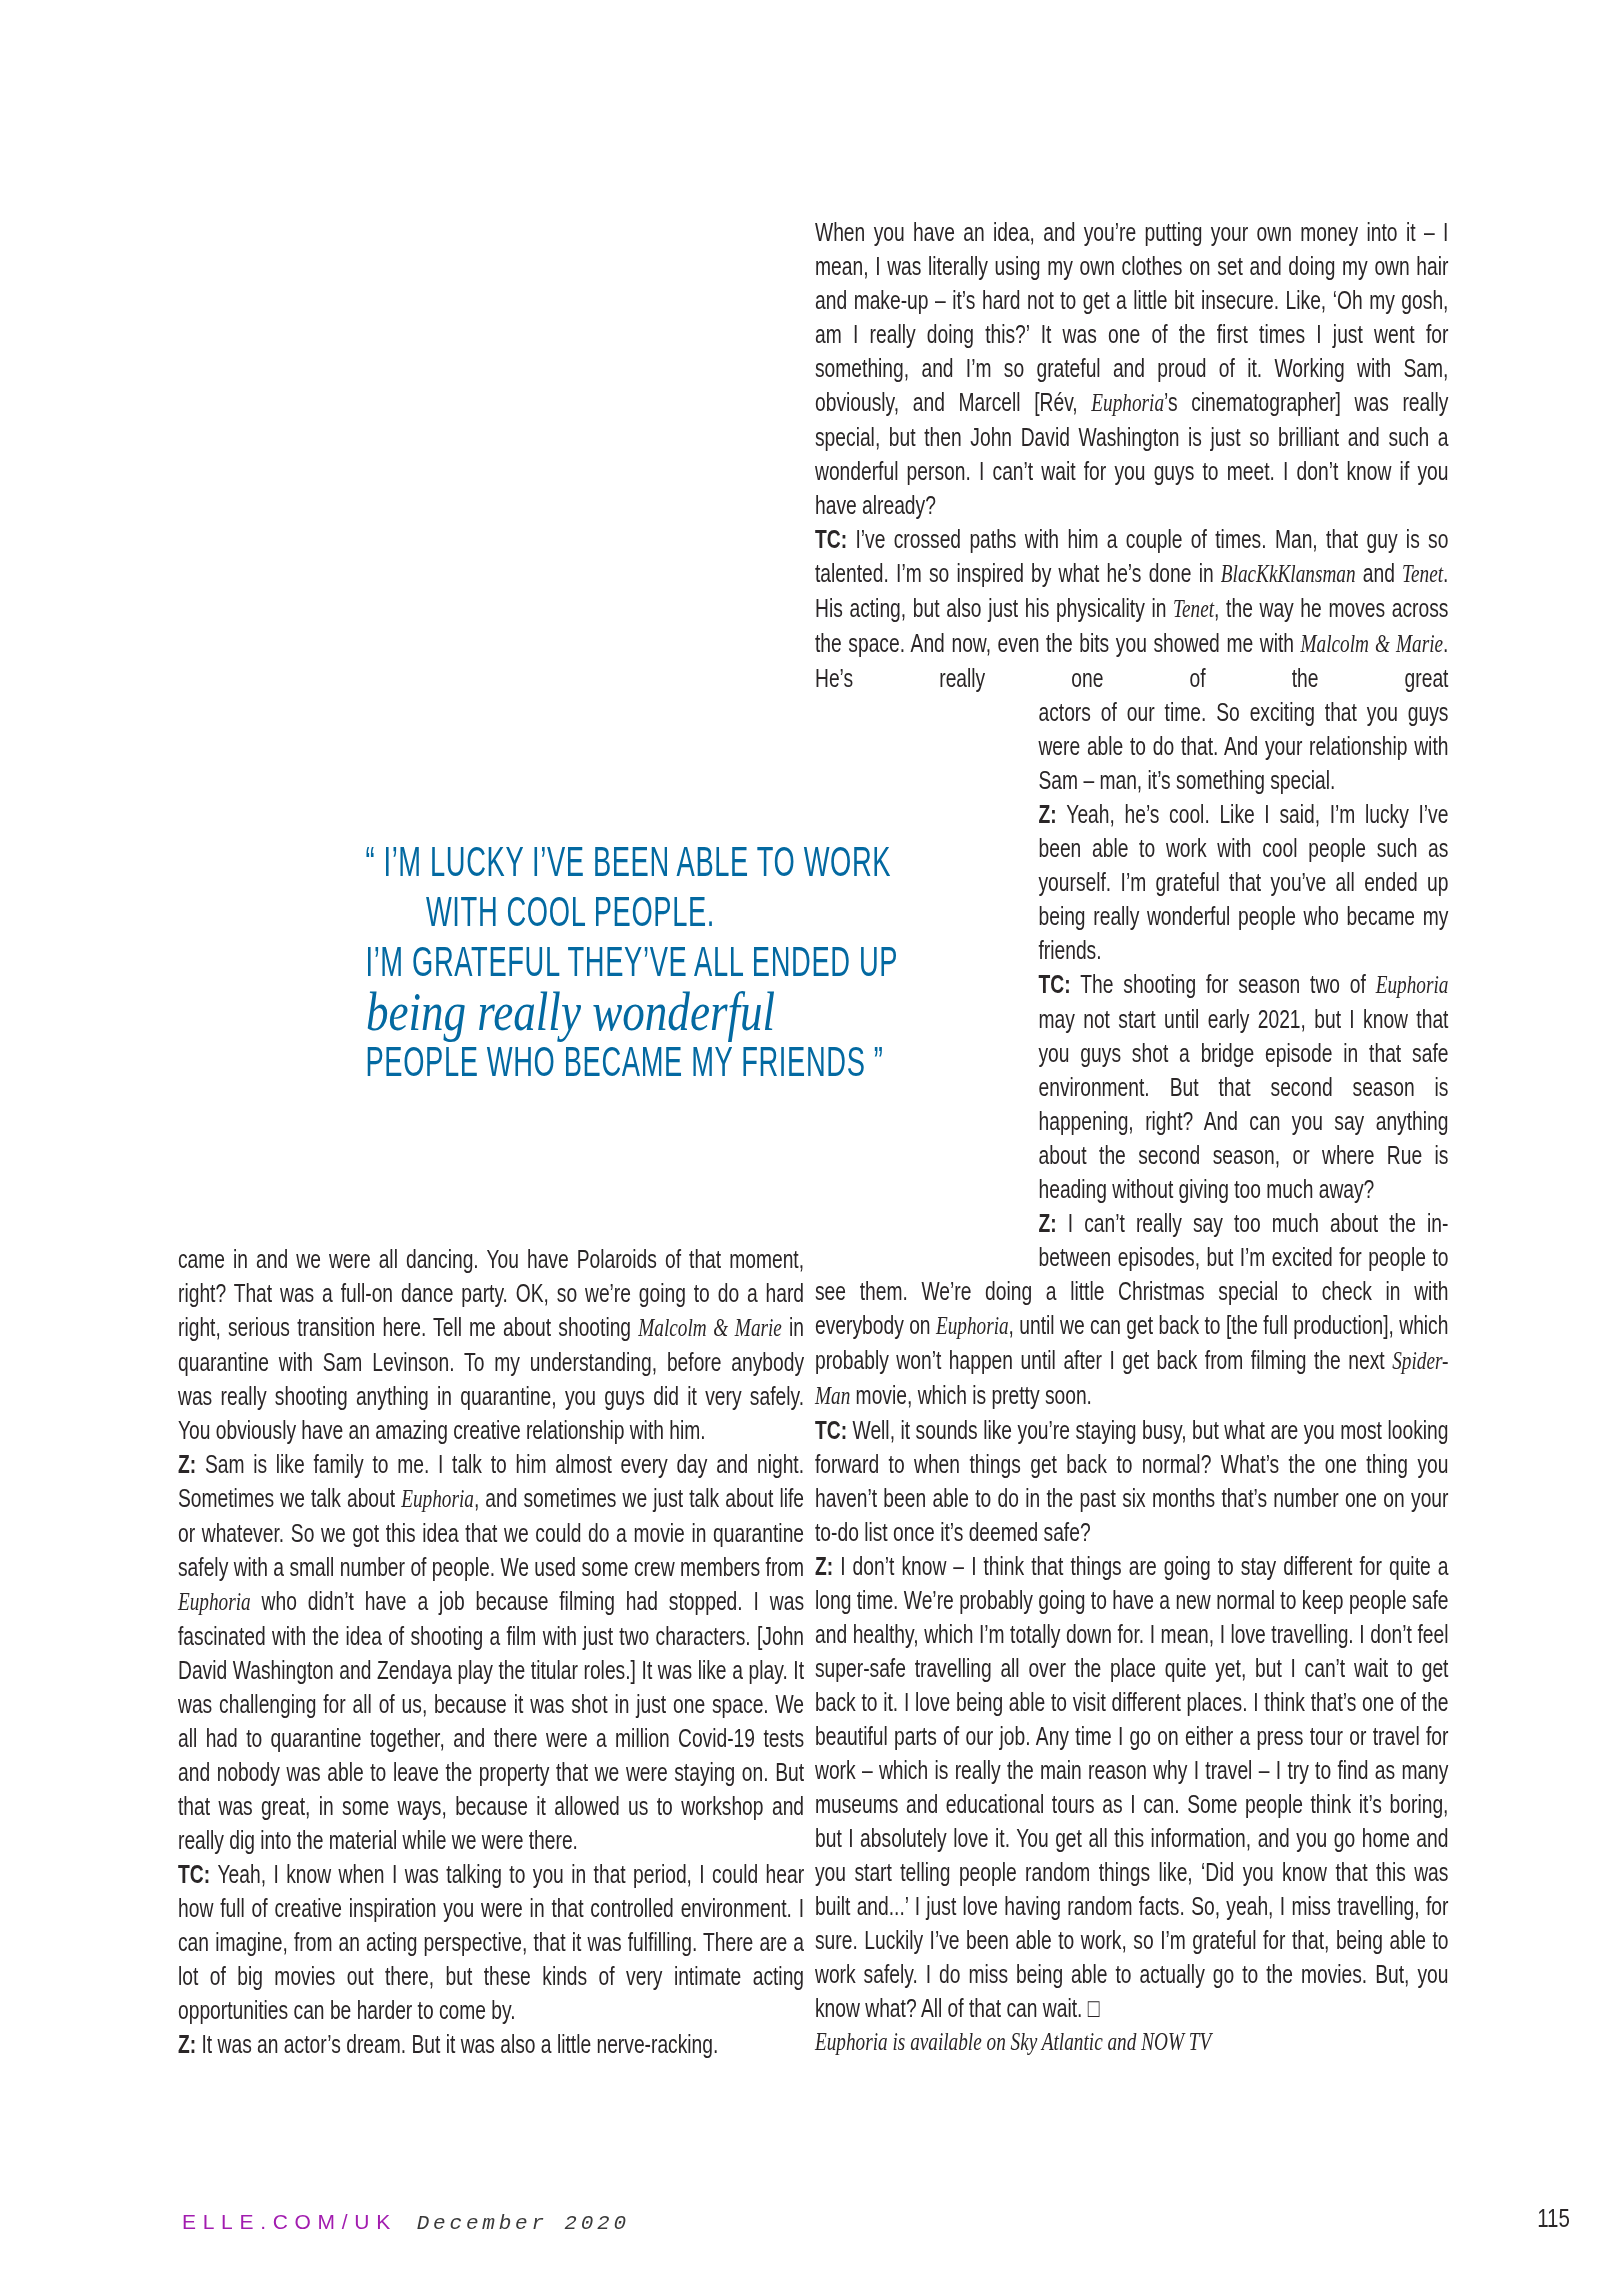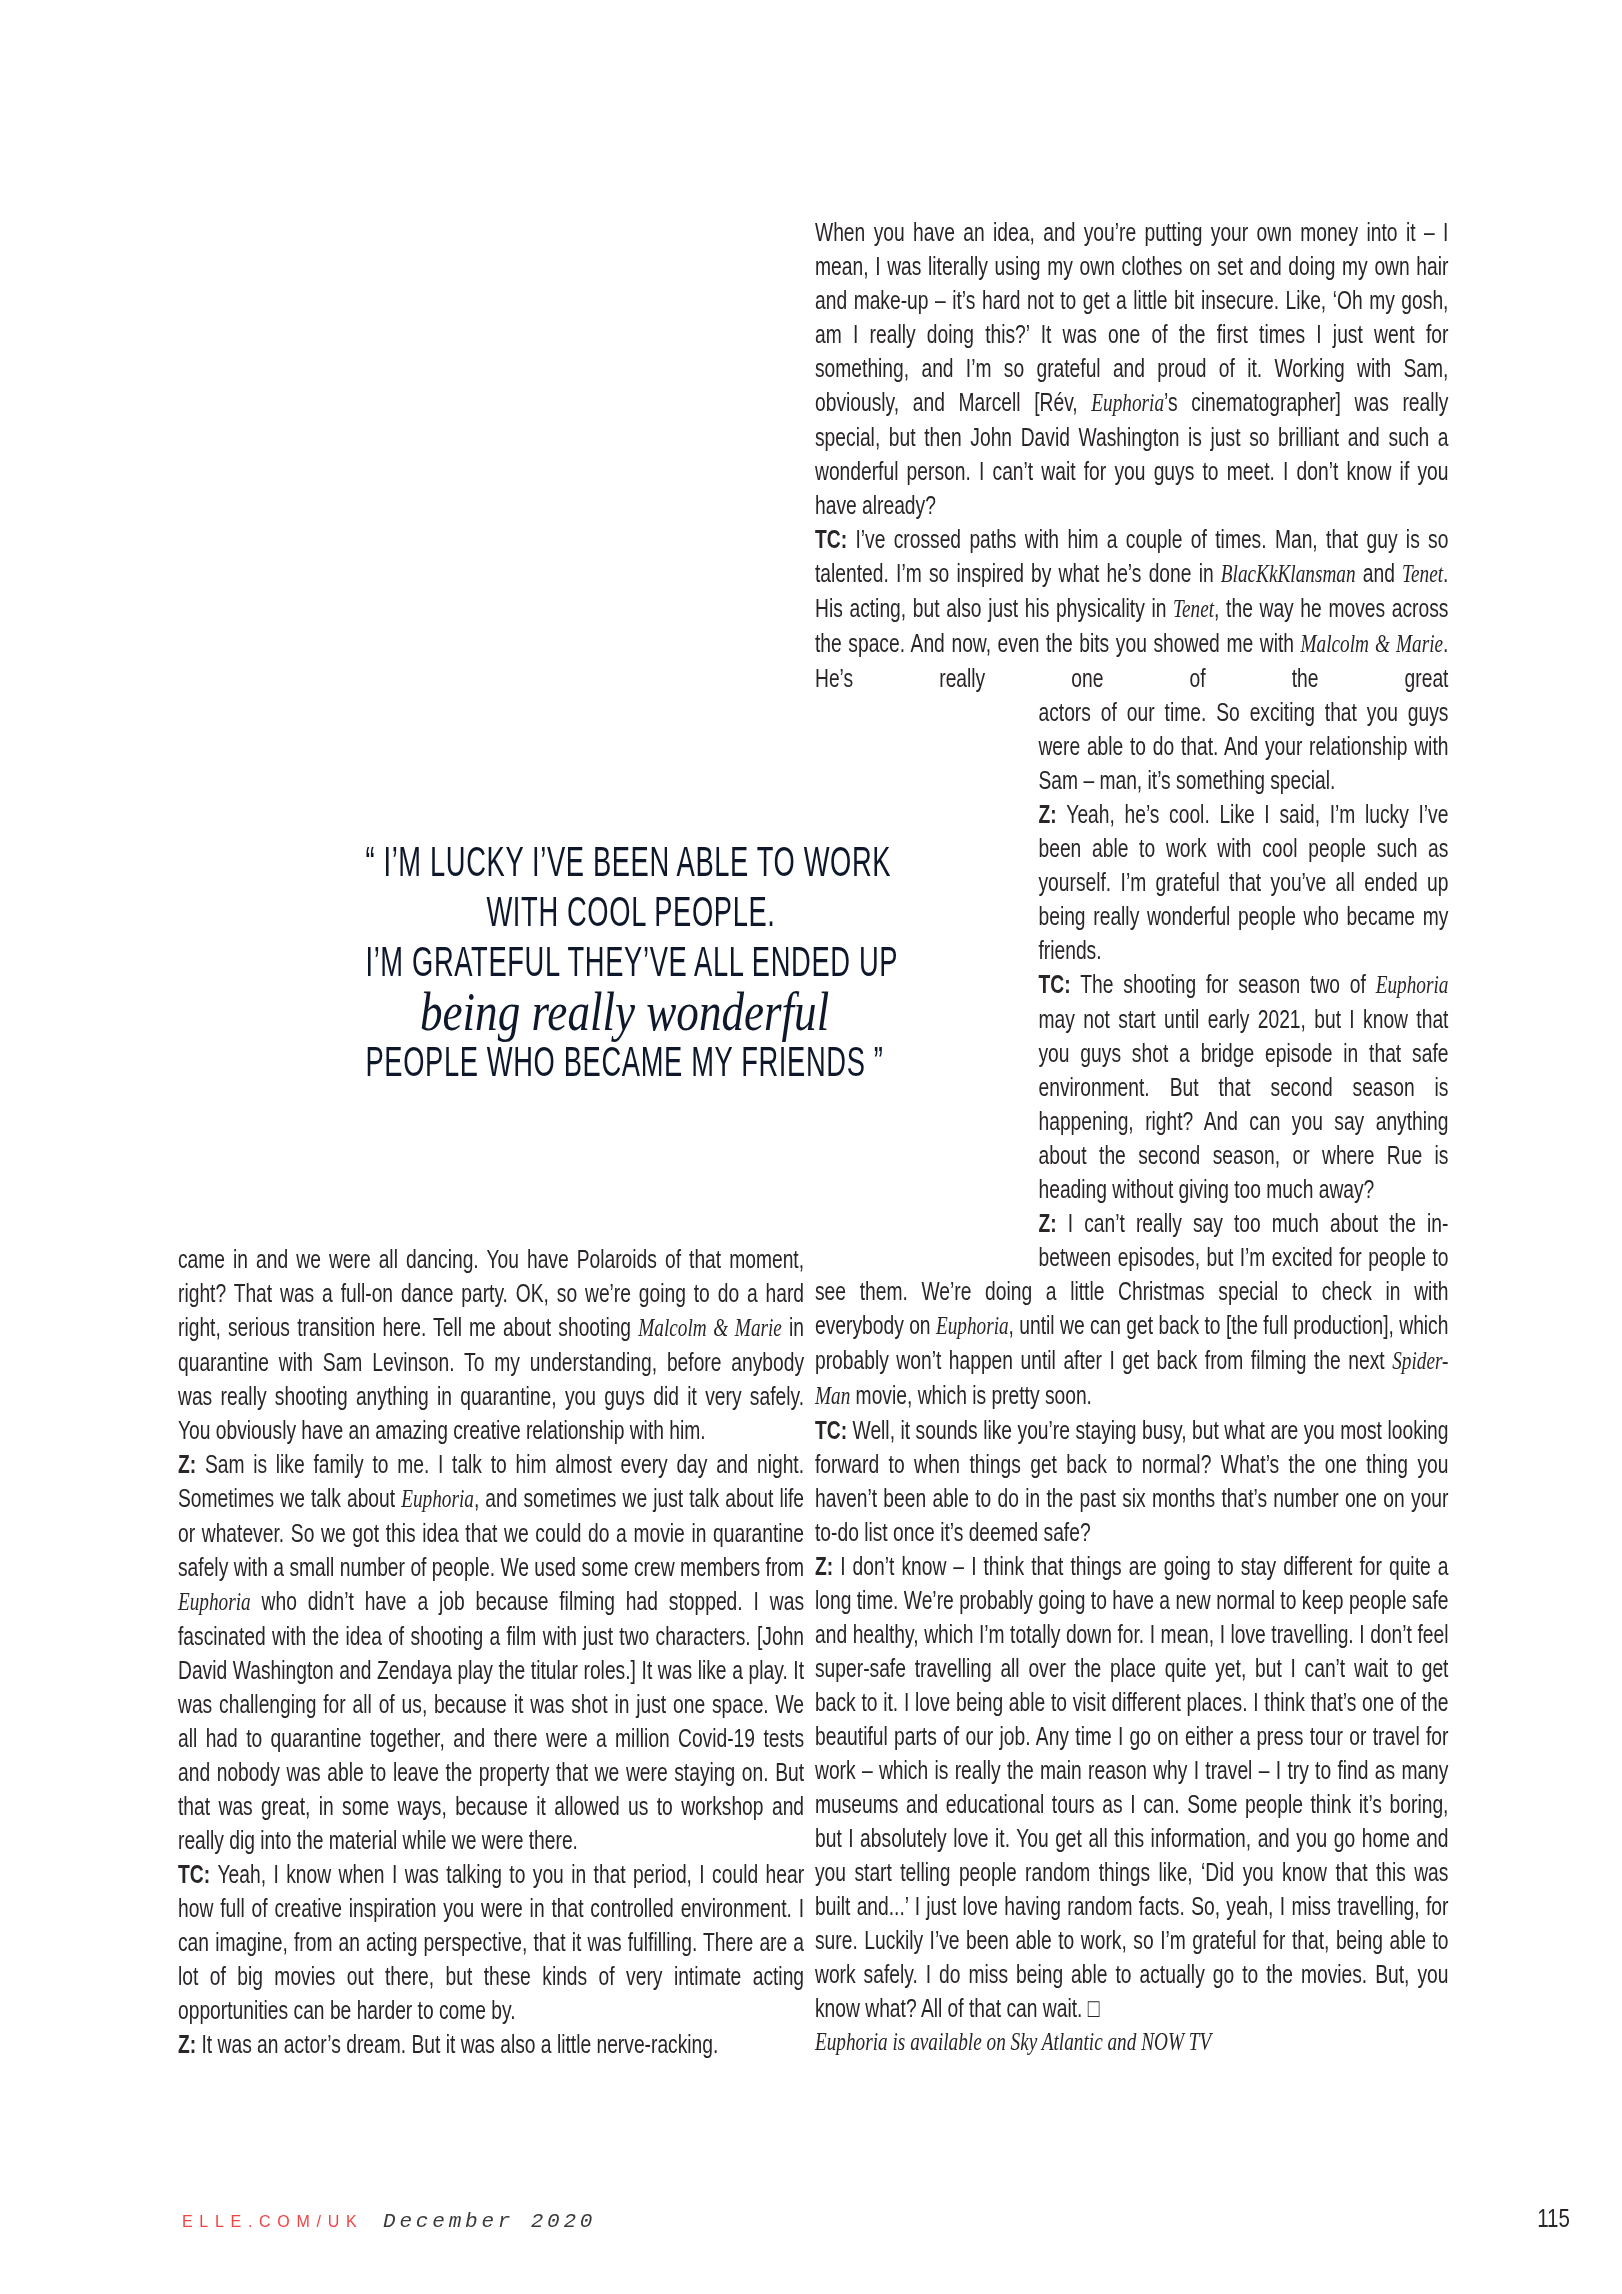--- a/index.html
+++ b/index.html
@@ -19,34 +19,34 @@
   .right-col { left:815px; top:215px;  width:856px; }
   .left-col  { left:178px; top:1242px; width:846px; }
   .col p { margin:0; }
   .col p.cont { text-align-last: justify; }
   .wrap-spacer { float:left; width:302px; height:548px; }
   .speaker { font-weight:bold; }
   .title-italic { font-family:"Liberation Serif", serif; font-style:italic; }
   .credit { font-family:"Liberation Serif", serif; font-style:italic; text-align:left; }
 
   
-  .pull-quote { position:absolute; left:255px; top:837px; width:631px; text-align:right; color:#0f172a; }
+  .pull-quote { position:absolute; left:255px; top:837px; width:631px; text-align:center; color:#0369a1; }
   .pq-caps {
     font-size:42px; line-height:50px; letter-spacing:1px; white-space:nowrap;
     transform:scaleX(0.65); transform-origin:50% 50%;
   }
   .pq-italic {
     font-family:"Liberation Serif", serif; font-style:italic;
     font-size:55px; line-height:50px; white-space:nowrap;
     transform:scaleX(0.82); transform-origin:50% 50%;
   }
 
   
   .footer-left { position:absolute; left:182px; top:2210px; white-space:nowrap; }
-  .footer-brand { font-size:16px; letter-spacing:6.7px; color:#ef4444;margin-top:17px; }
+  .footer-brand { font-size:21px; letter-spacing:6.7px; color:#a21caf;margin-top:17px; }
   .footer-issue {
     font-family:Liberation Mono, monospace; font-style:italic;
     font-size:21px; letter-spacing:3.8px; margin-left:15.3px; color:#3a3a3a;
   }
   .folio { position:absolute; right:52px; top:2204px; font-size:25px; color:#2a2627;
            transform:scaleX(0.82); transform-origin:100% 50%; }
 </style>
 </head>
 <body>
 

